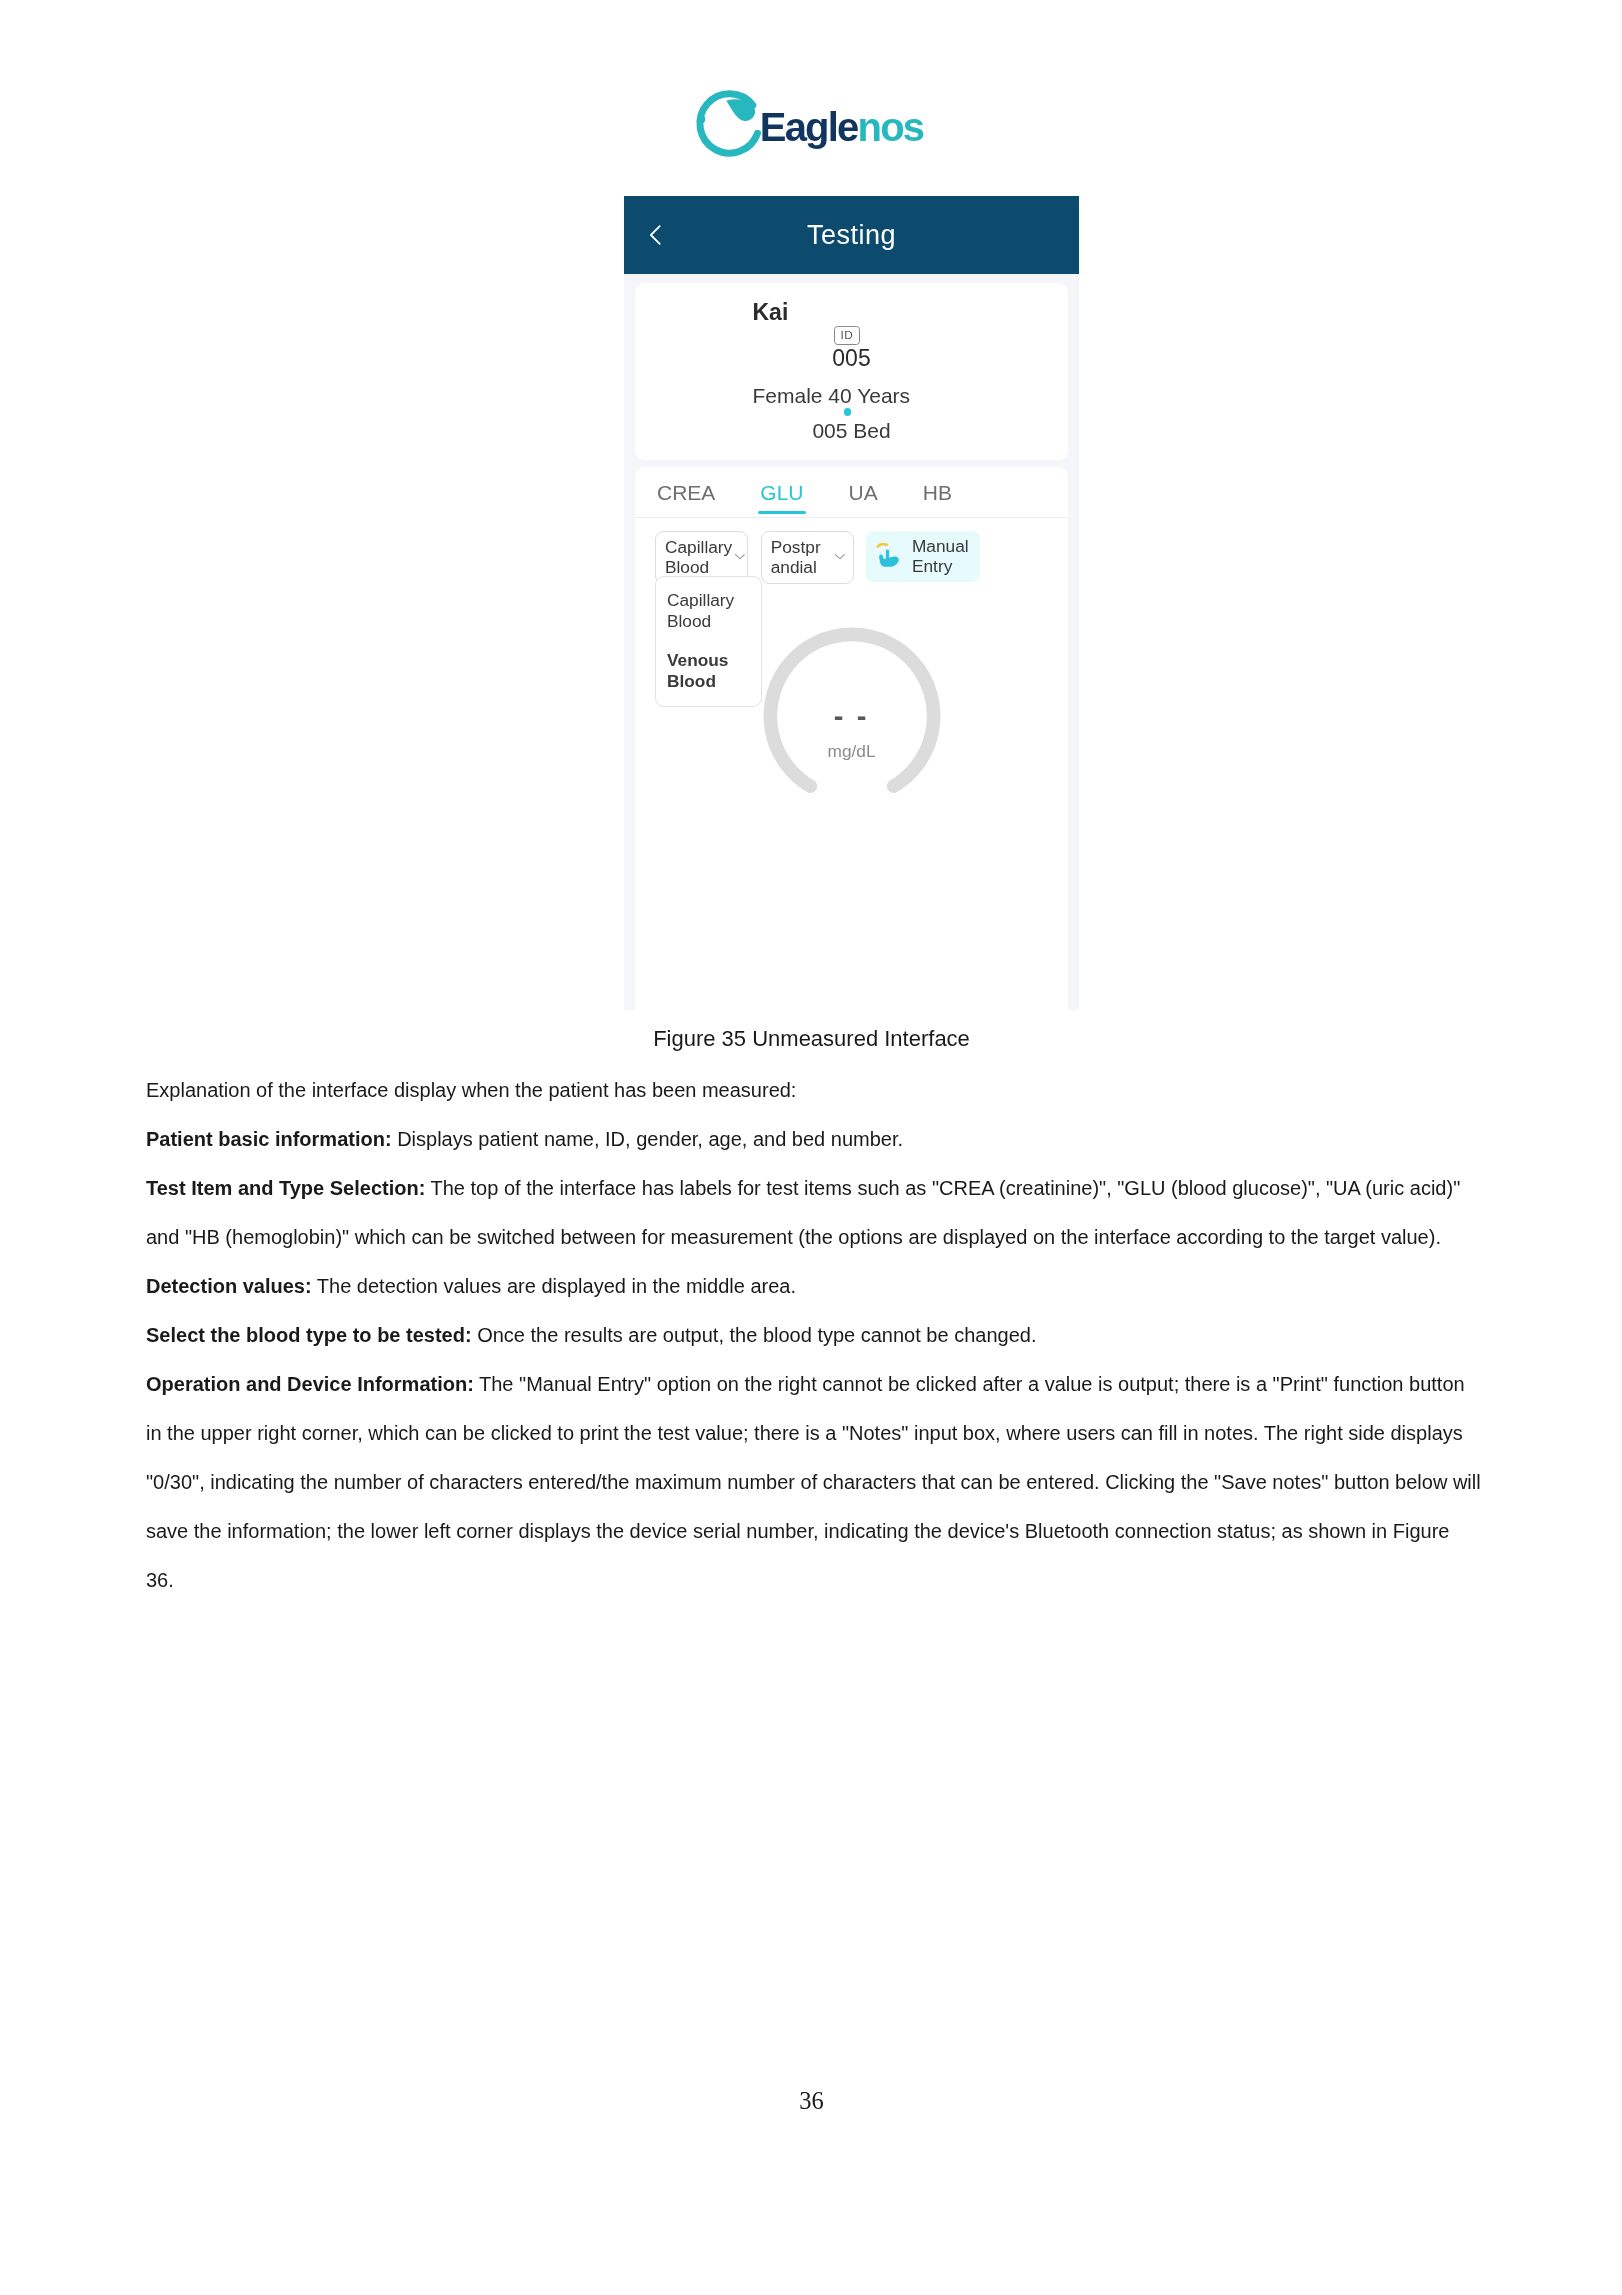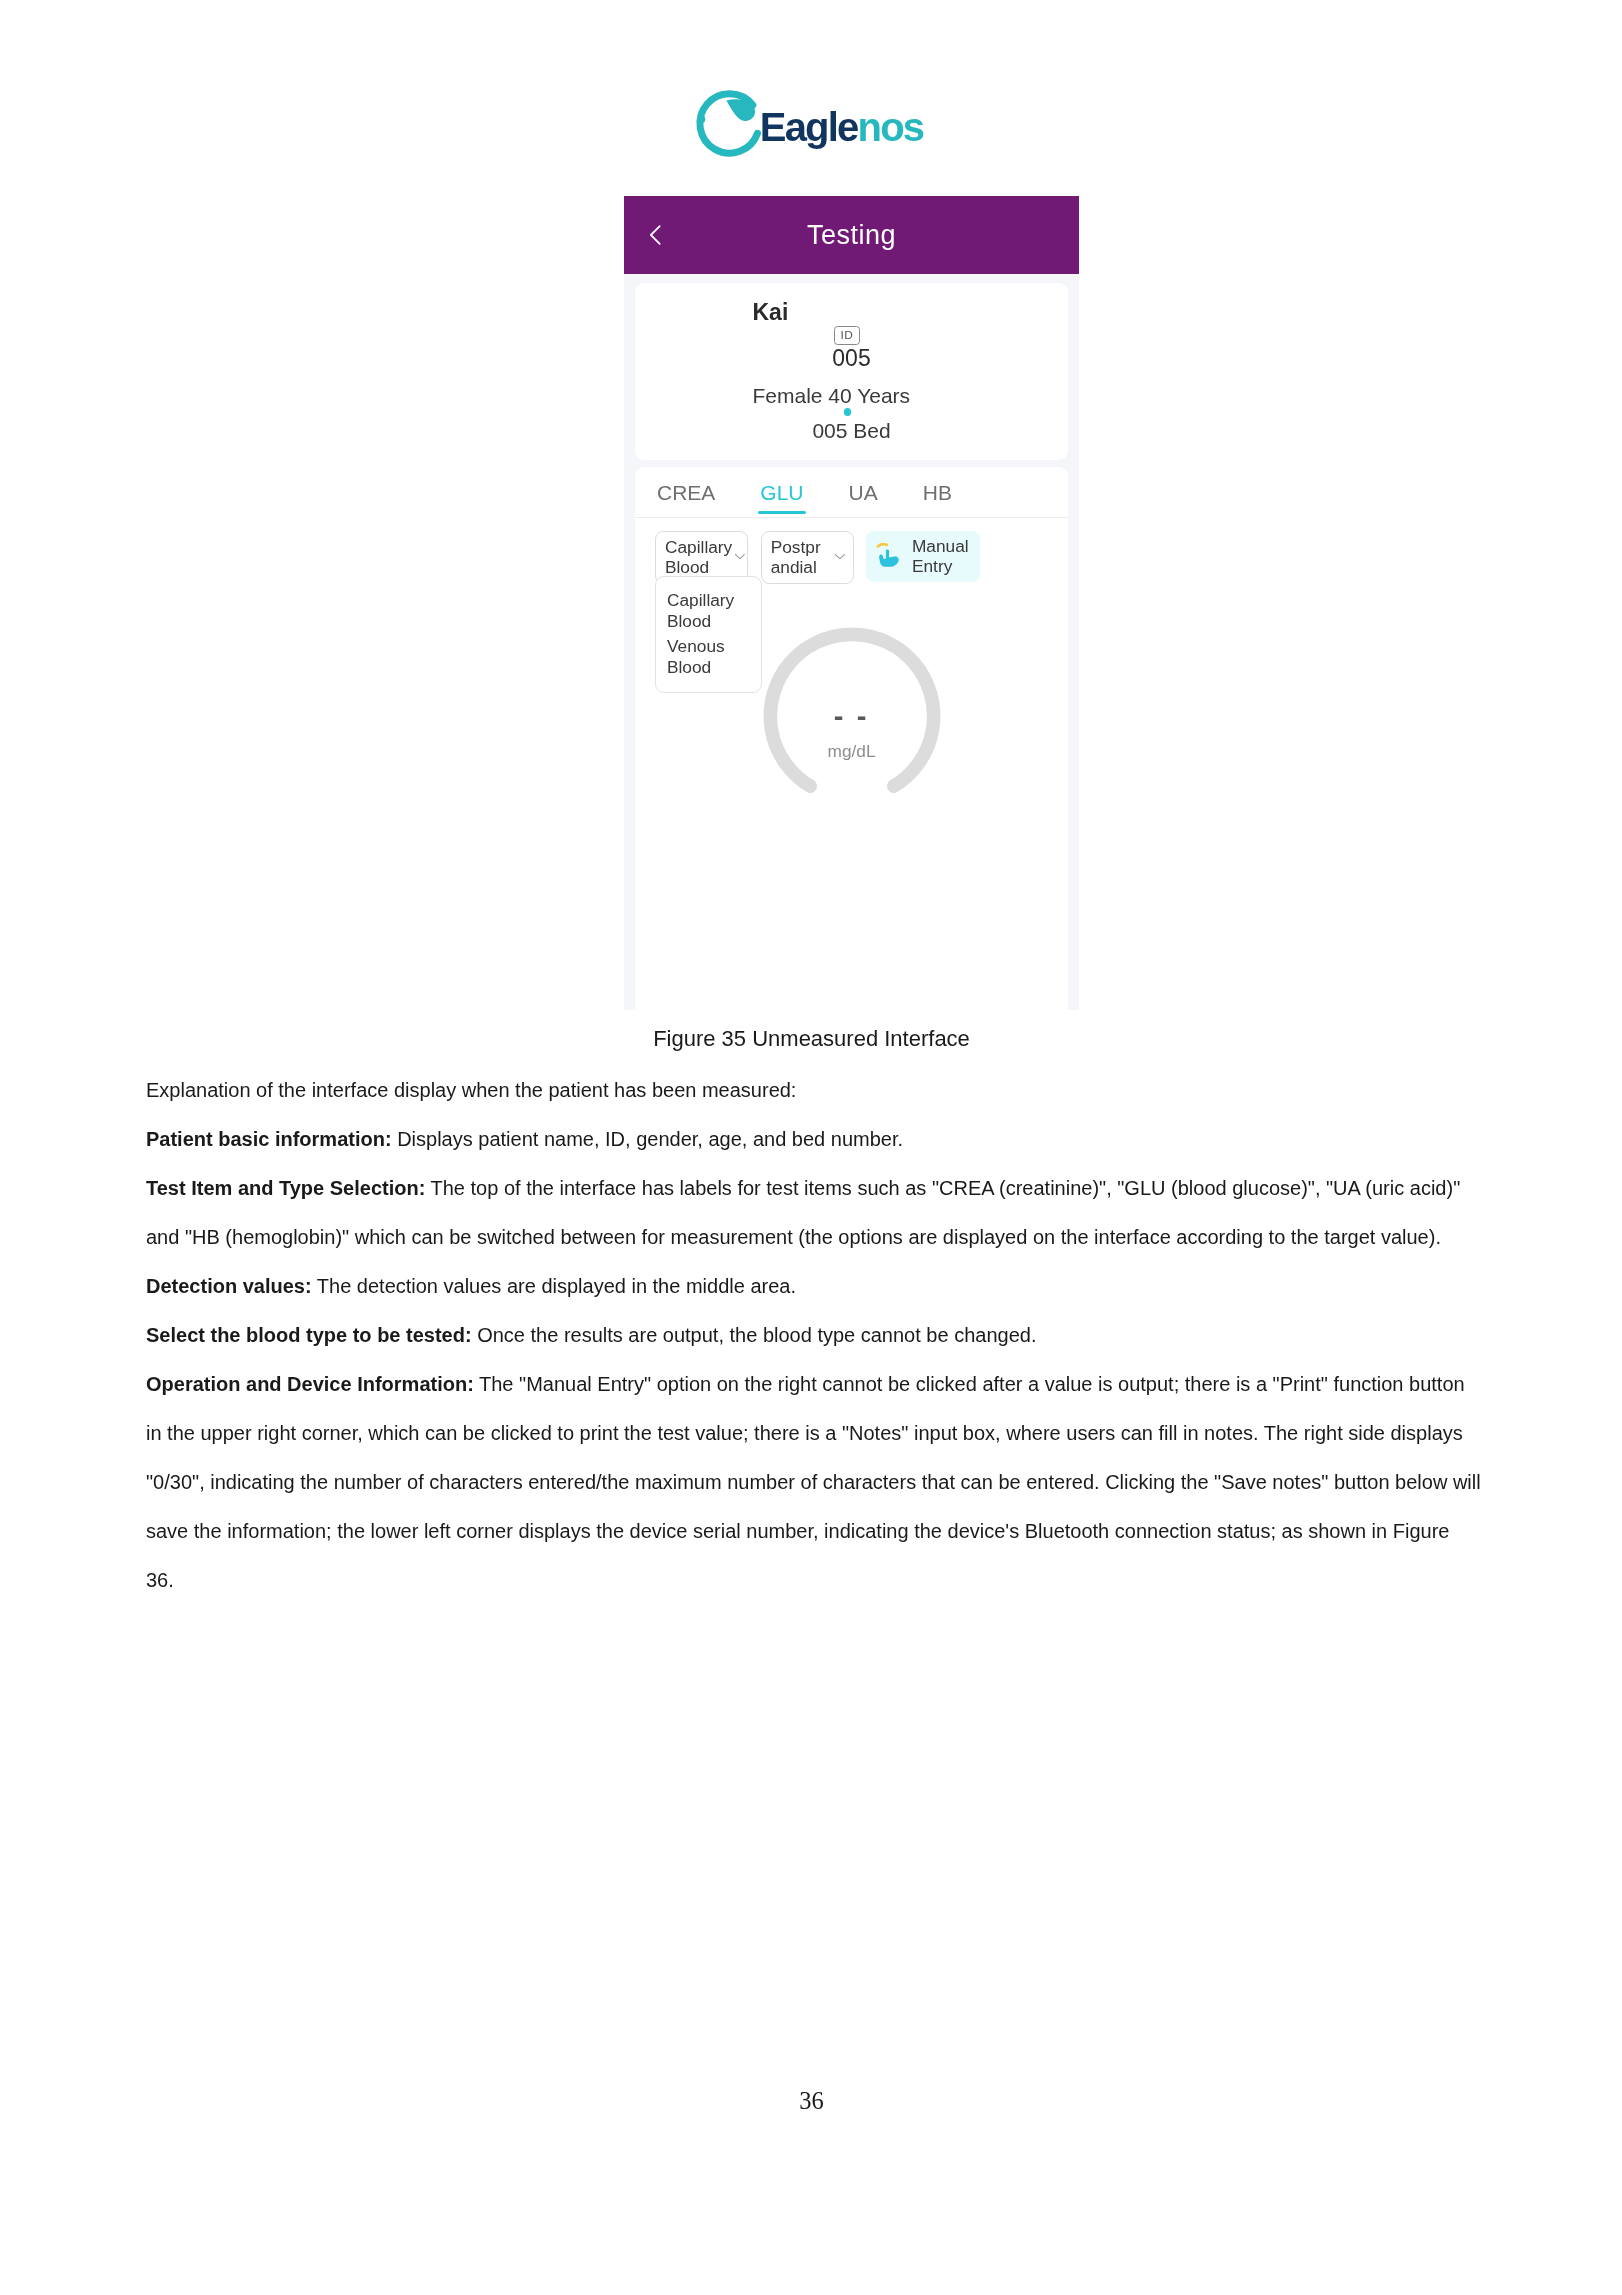--- a/index.html
+++ b/index.html
@@ -61,21 +61,21 @@
     left: 624px;
     top: 196px;
     width: 455px;
     height: 814px;
     background: #f5f6fa;
     overflow: hidden;
   }
   .phone-header {
     position: relative;
     height: 78px;
-    background: #701a75;
+    background: #0c4a6e;
     display: flex;
     align-items: center;
     justify-content: center;
   }
   .back-chevron {
     position: absolute;
     left: 20px;
     top: 50%;
     transform: translateY(-50%);
     width: 23.6px;
@@ -248,21 +248,21 @@
     padding: 12.7px 0 14.5px 0;
     box-sizing: border-box;
     z-index: 4;
   }
   .dropdown-item {
     font-size: 17.3px;
     color: #3a3a3a;
     line-height: 21px;
     padding: 0 0 0 11px;
   }
-  .dropdown-item + .dropdown-item { margin-top: 4px; }
+  .dropdown-item + .dropdown-item { margin-top: 18px; font-weight: bold; }
 
   
   .gauge-wrap {
     position: absolute;
     left: 0;
     top: 145px;
     width: 100%;
     height: 227px;
     z-index: 1;
   }

